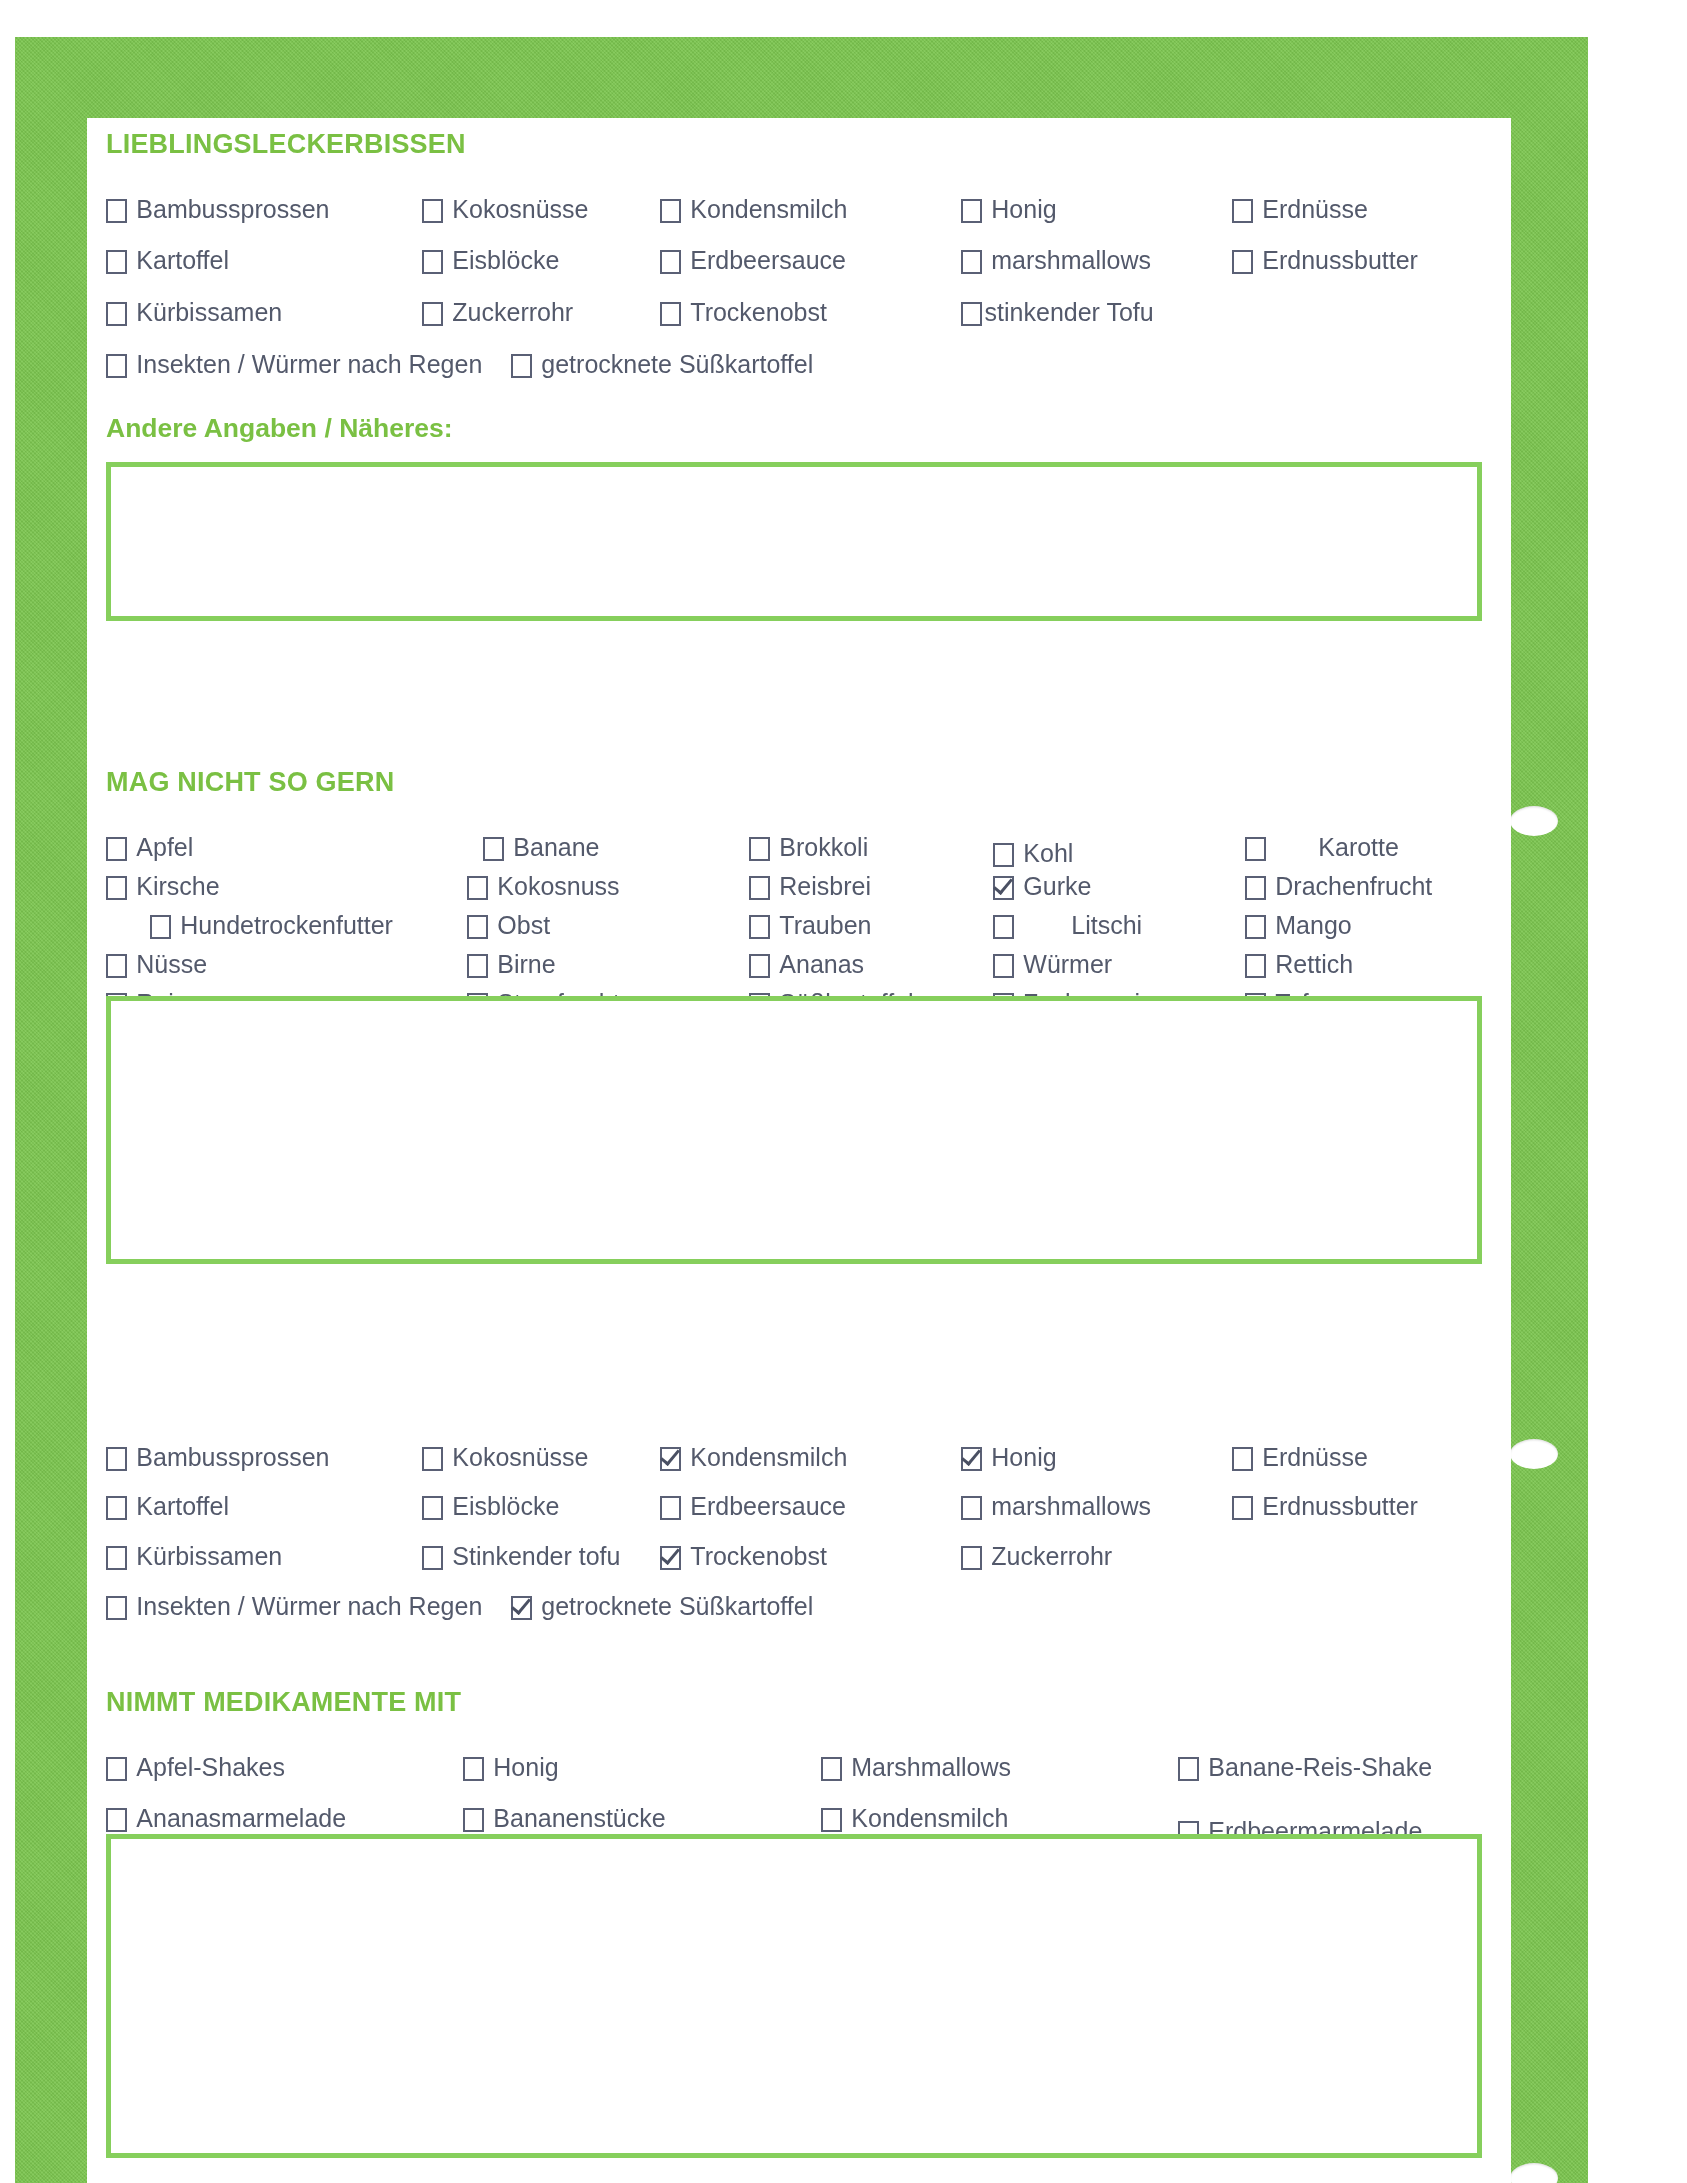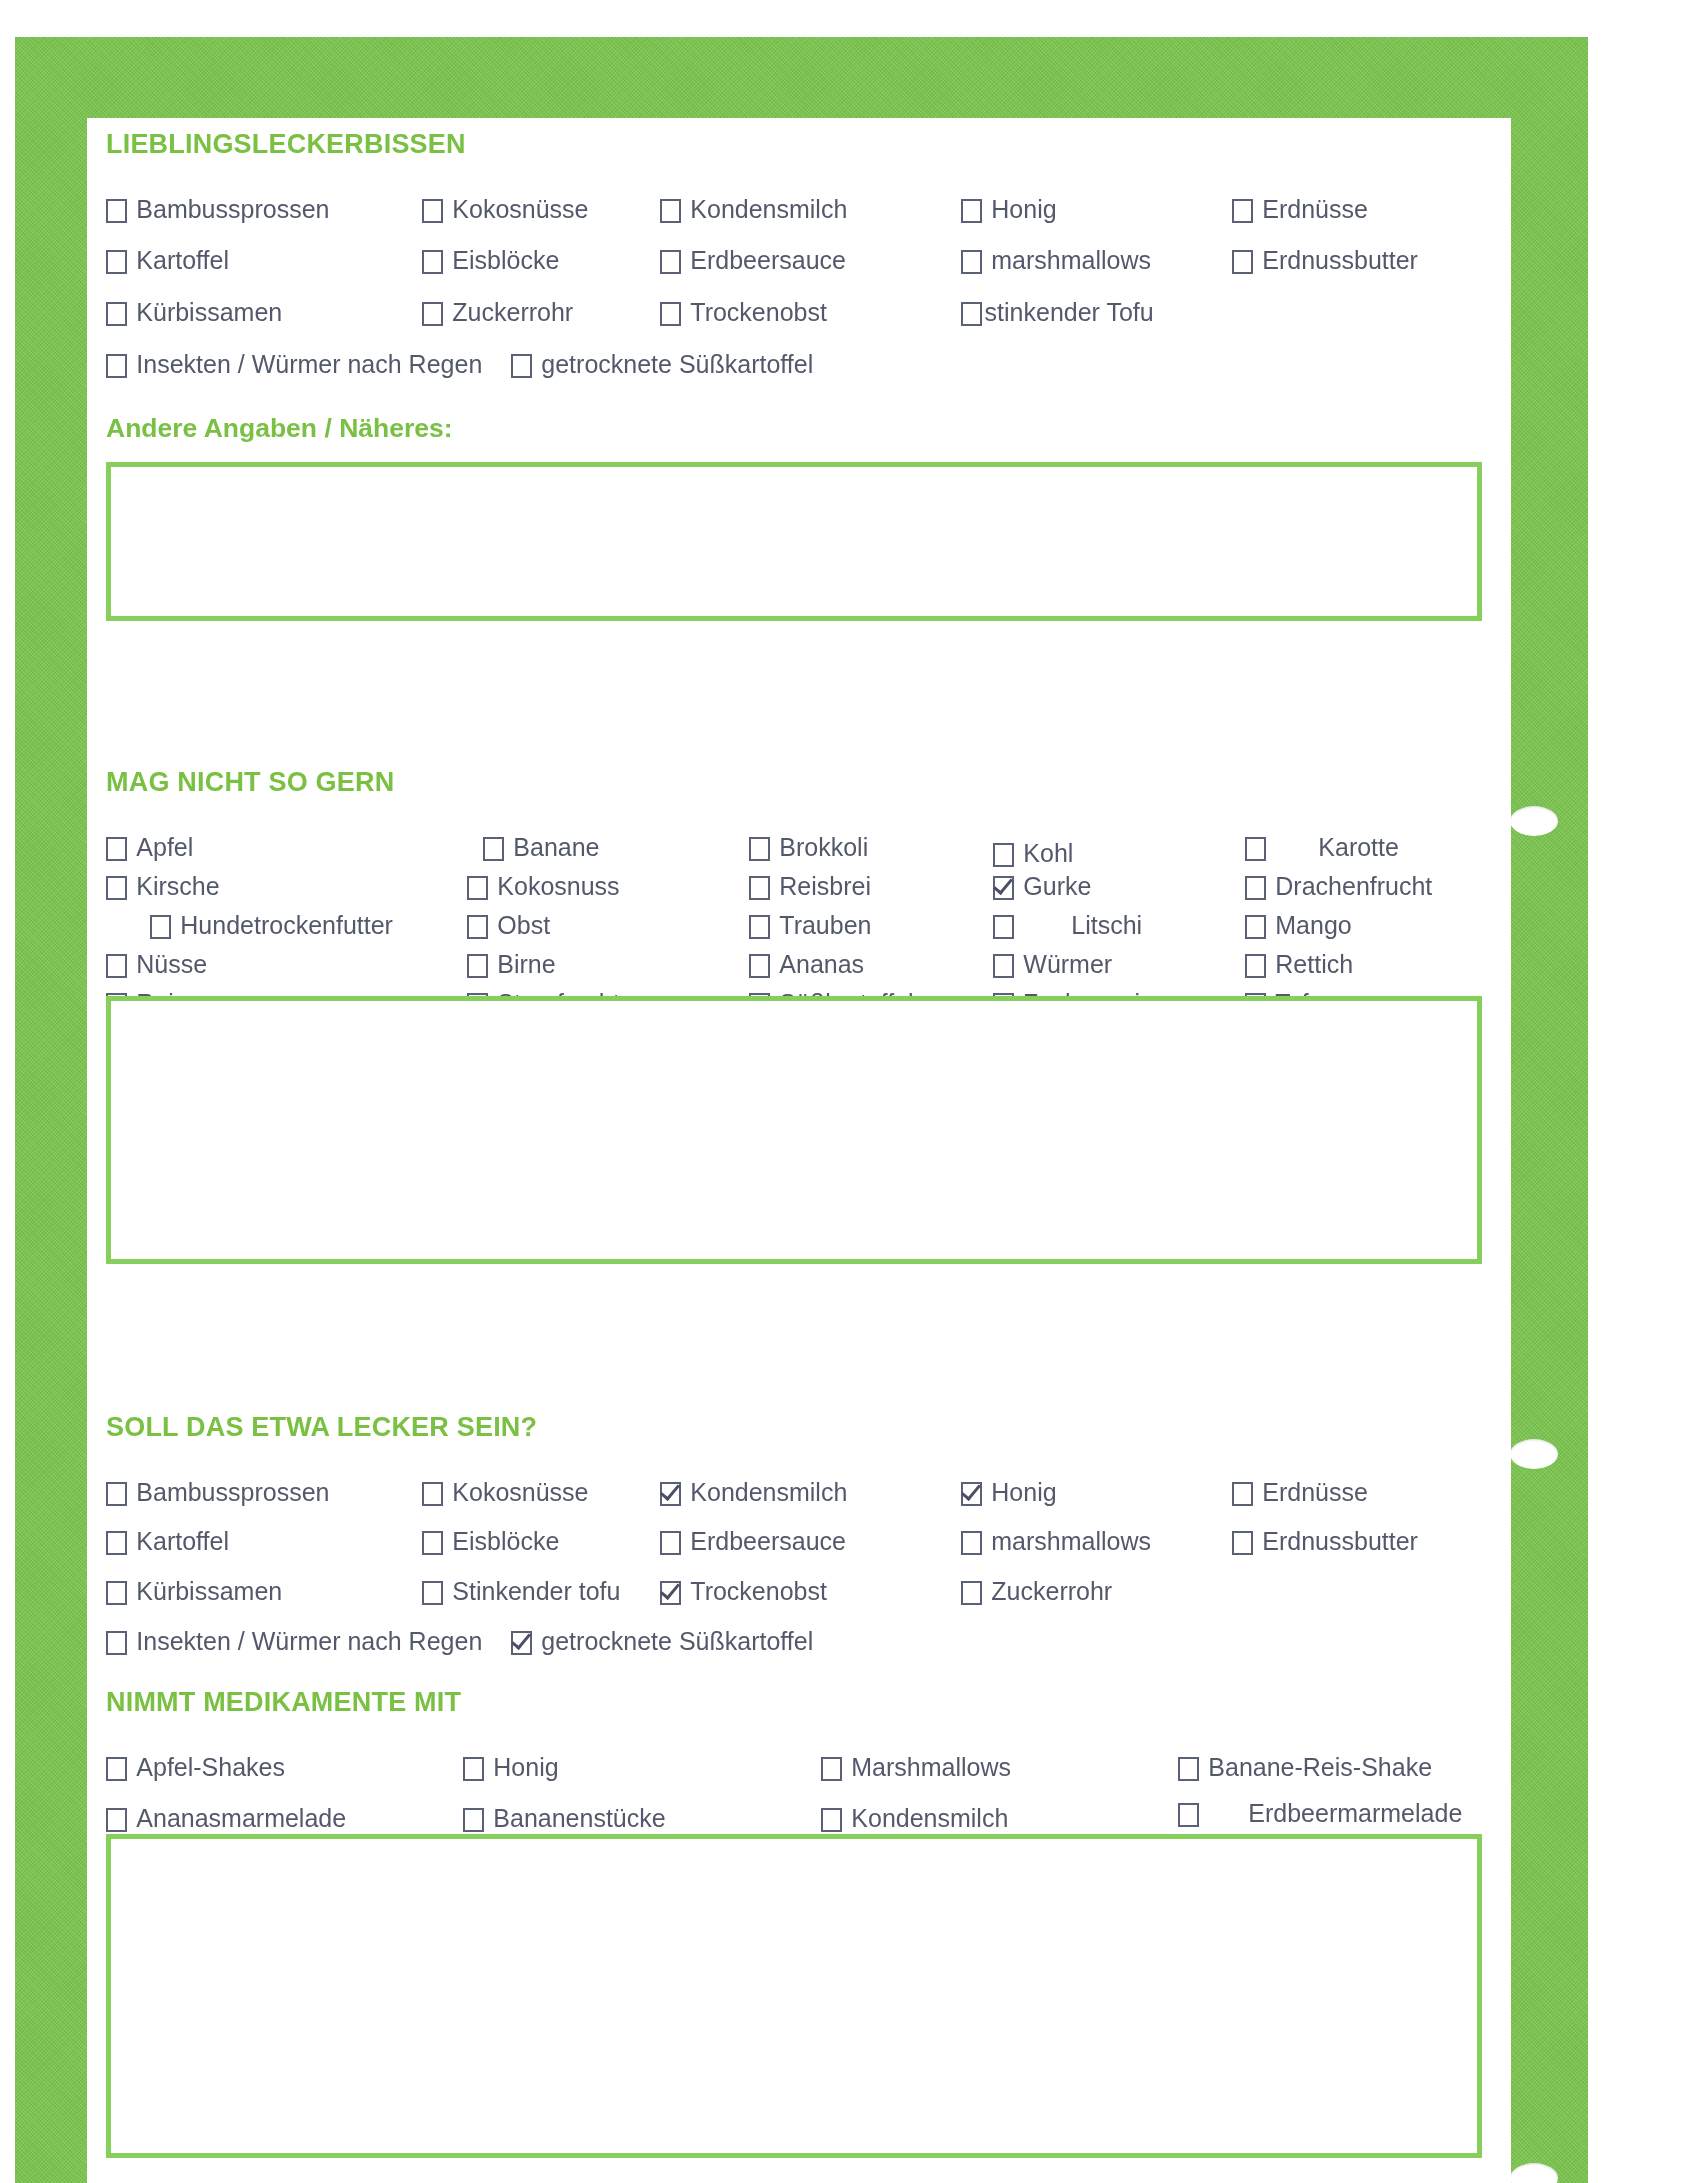--- a/index.html
+++ b/index.html
@@ -340,21 +340,20 @@
           </div>
           <div class="cb-item" style="left: 643px; top: 227px;">
             <span class="box"></span>
             <span class="cb-label">Zucchini</span>
           </div>
         </div>
       <div class="sub-label" id="label-answer-2" style="position:absolute; left:0; top:304px;">Andere Angaben / Näheres:</div>
     </div>
 
     <div class="section" id="sec-lecker">
-      <h2 class="section-title">SOLL DAS ETWA LECKER SEIN?</h2>
       <div class="cb-grid" id="grid-lecker" style="height: 210px;">
           <div class="cb-item" style="left: 0px; top: 32px;">
             <span class="box"></span>
             <span class="cb-label">Bambussprossen</span>
           </div>
           <div class="cb-item" style="left: 316px; top: 32px;">
             <span class="box"></span>
             <span class="cb-label">Kokosnüsse</span>
           </div>
           <div class="cb-item" style="left: 554px; top: 32px;">
@@ -440,21 +439,21 @@
             <span class="cb-label">Ananasmarmelade</span>
           </div>
           <div class="cb-item" style="left: 357px; top: 83px;">
             <span class="box"></span>
             <span class="cb-label">Bananenstücke</span>
           </div>
           <div class="cb-item" style="left: 715px; top: 83px;">
             <span class="box"></span>
             <span class="cb-label">Kondensmilch</span>
           </div>
-          <div class="cb-item" style="left: 1072px; top: 78px; gap: 40px;">
+          <div class="cb-item" style="left: 1072px; top: 96px;">
             <span class="box"></span>
             <span class="cb-label">Erdbeermarmelade</span>
           </div>
           <div class="cb-item" style="left: 0px; top: 134px;">
             <span class="box"></span>
             <span class="cb-label">Reisbrei</span>
           </div>
           <div class="cb-item" style="left: 357px; top: 134px;">
             <span class="box"></span>
             <span class="cb-label">Erdbeersauce</span>

